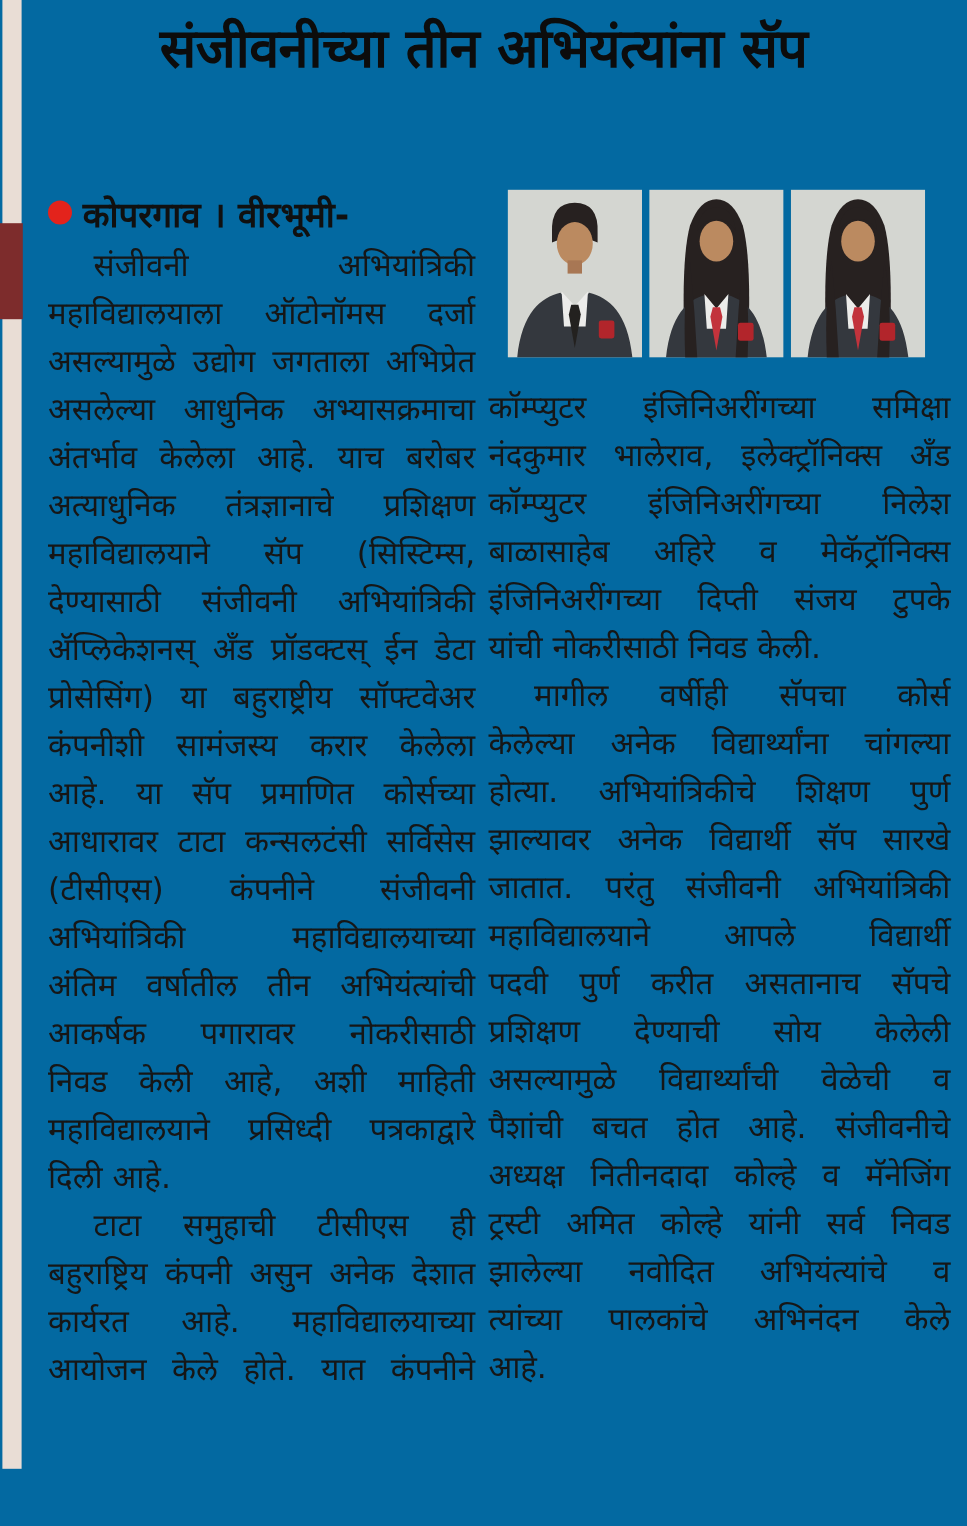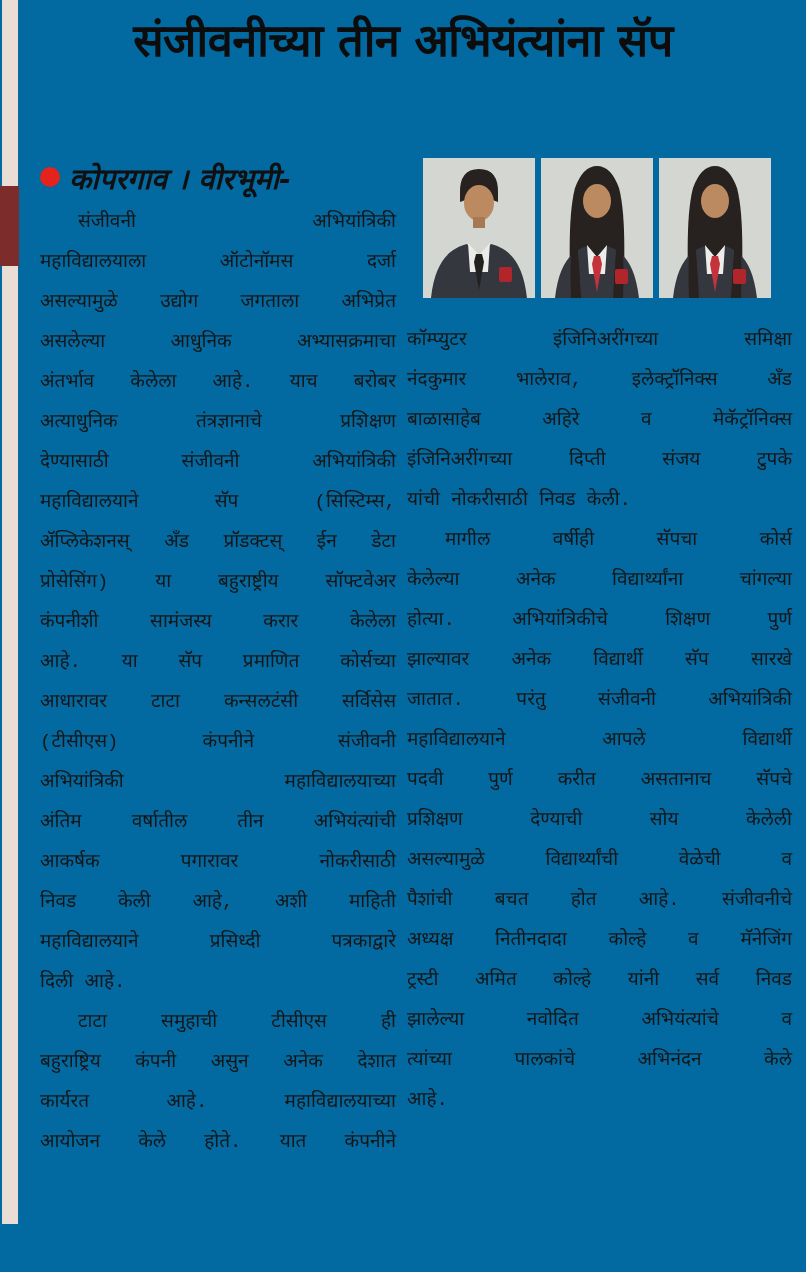--- a/index.html
+++ b/index.html
@@ -33,42 +33,40 @@
   }
   .col-right{
     position:absolute;left:407px;top:156px;width:385px;
   }
   .dateline{
     display:flex;align-items:center;gap:9px;
     height:42px;margin-bottom:4px;
     font-weight:bold;font-size:29px;
     color:#101010;
     white-space:nowrap;
-    font-style:italic;
   }
   .bullet{
     width:20px;height:20px;border-radius:50%;
     background:var(--bullet,#e3231c);
     flex:0 0 auto;
   }
   .photos{
     display:flex;gap:6px;
     margin:2px 0 22px 16px;
     width:349px;
   }
   .photo{width:112px;height:140px;flex:0 0 auto;}
   .photo svg{display:block;width:100%;height:100%;}
   .tline{
-    font-size:19px;line-height:40px;
+    font-size:26px;line-height:40px;
     text-align:justify;
     -moz-text-align-last:justify;
     text-align-last:justify;
     color:var(--body,#161616);
     white-space:normal;
-    font-family:Liberation Mono, monospace;
   }
   .tline.indent{text-indent:38px;}
   .tline.last{-moz-text-align-last:left;text-align-last:left;}
 </style>
 </head>
 <body>
 
 <div class="page">
 
   <div class="edge-strip"></div>
@@ -83,22 +81,22 @@
       <span class="bullet"></span>
       <span>कोपरगाव । वीरभूमी-</span>
     </div>
     <div>
         <div class="tline indent">संजीवनी अभियांत्रिकी</div>
         <div class="tline">महाविद्यालयाला ऑटोनॉमस दर्जा</div>
         <div class="tline">असल्यामुळे उद्योग जगताला अभिप्रेत</div>
         <div class="tline">असलेल्या आधुनिक अभ्यासक्रमाचा</div>
         <div class="tline">अंतर्भाव केलेला आहे. याच बरोबर</div>
         <div class="tline">अत्याधुनिक तंत्रज्ञानाचे प्रशिक्षण</div>
+        <div class="tline">महाविद्यालयाने सॅप (सिस्टिम्स,</div>
         <div class="tline">देण्यासाठी संजीवनी अभियांत्रिकी</div>
-        <div class="tline">महाविद्यालयाने सॅप (सिस्टिम्स,</div>
         <div class="tline">ॲप्लिकेशनस् अँड प्रॉडक्टस् ईन डेटा</div>
         <div class="tline">प्रोसेसिंग) या बहुराष्ट्रीय सॉफ्टवेअर</div>
         <div class="tline">कंपनीशी सामंजस्य करार केलेला</div>
         <div class="tline">आहे. या सॅप प्रमाणित कोर्सच्या</div>
         <div class="tline">आधारावर टाटा कन्सलटंसी सर्विसेस</div>
         <div class="tline">(टीसीएस) कंपनीने संजीवनी</div>
         <div class="tline">अभियांत्रिकी महाविद्यालयाच्या</div>
         <div class="tline">अंतिम वर्षातील तीन अभियंत्यांची</div>
         <div class="tline">आकर्षक पगारावर नोकरीसाठी</div>
         <div class="tline">निवड केली आहे, अशी माहिती</div>
@@ -150,20 +148,21 @@
       <path d="M53,98 L59,98 L61,106 L56,134 L51,106 Z" fill="#c2333c"></path>
       <path d="M30,140 Q28,90 34,60 Q38,100 40,140 Z" fill="#272120"></path>
       <path d="M82,140 Q84,90 78,60 Q74,100 72,140 Z" fill="#272120"></path>
       <rect x="74" y="111" width="13" height="15" rx="2" fill="#b2252b"></rect>
           </svg>
         </div>
       </div>
     <div>
         <div class="tline">कॉम्प्युटर इंजिनिअरींगच्या समिक्षा</div>
         <div class="tline">नंदकुमार भालेराव, इलेक्ट्रॉनिक्स अँड</div>
+        <div class="tline">कॉम्प्युटर इंजिनिअरींगच्या निलेश</div>
         <div class="tline">बाळासाहेब अहिरे व मेकॅट्रॉनिक्स</div>
         <div class="tline">इंजिनिअरींगच्या दिप्ती संजय टुपके</div>
         <div class="tline last">यांची नोकरीसाठी निवड केली.</div>
         <div class="tline indent">मागील वर्षीही सॅपचा कोर्स</div>
         <div class="tline">केलेल्या अनेक विद्यार्थ्यांना चांगल्या</div>
         <div class="tline">होत्या. अभियांत्रिकीचे शिक्षण पुर्ण</div>
         <div class="tline">झाल्यावर अनेक विद्यार्थी सॅप सारखे</div>
         <div class="tline">जातात. परंतु संजीवनी अभियांत्रिकी</div>
         <div class="tline">महाविद्यालयाने आपले विद्यार्थी</div>
         <div class="tline">पदवी पुर्ण करीत असतानाच सॅपचे</div>

